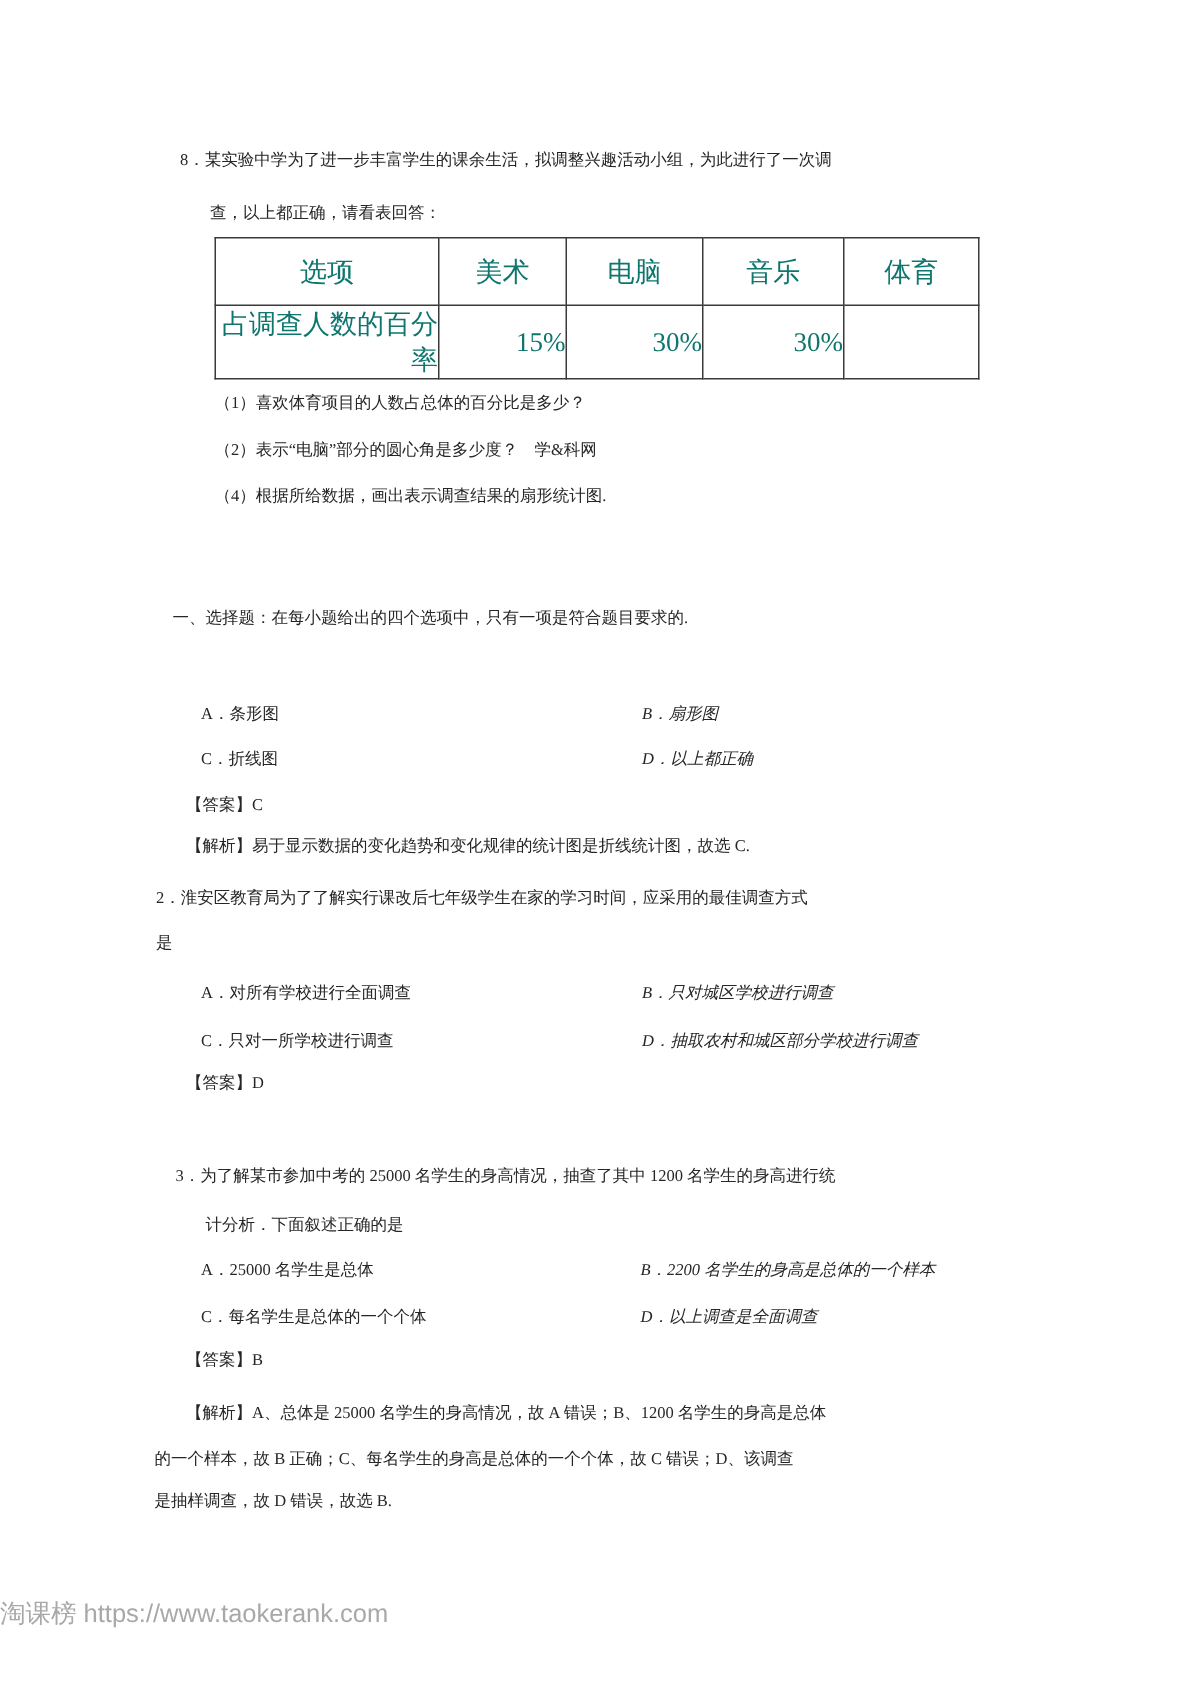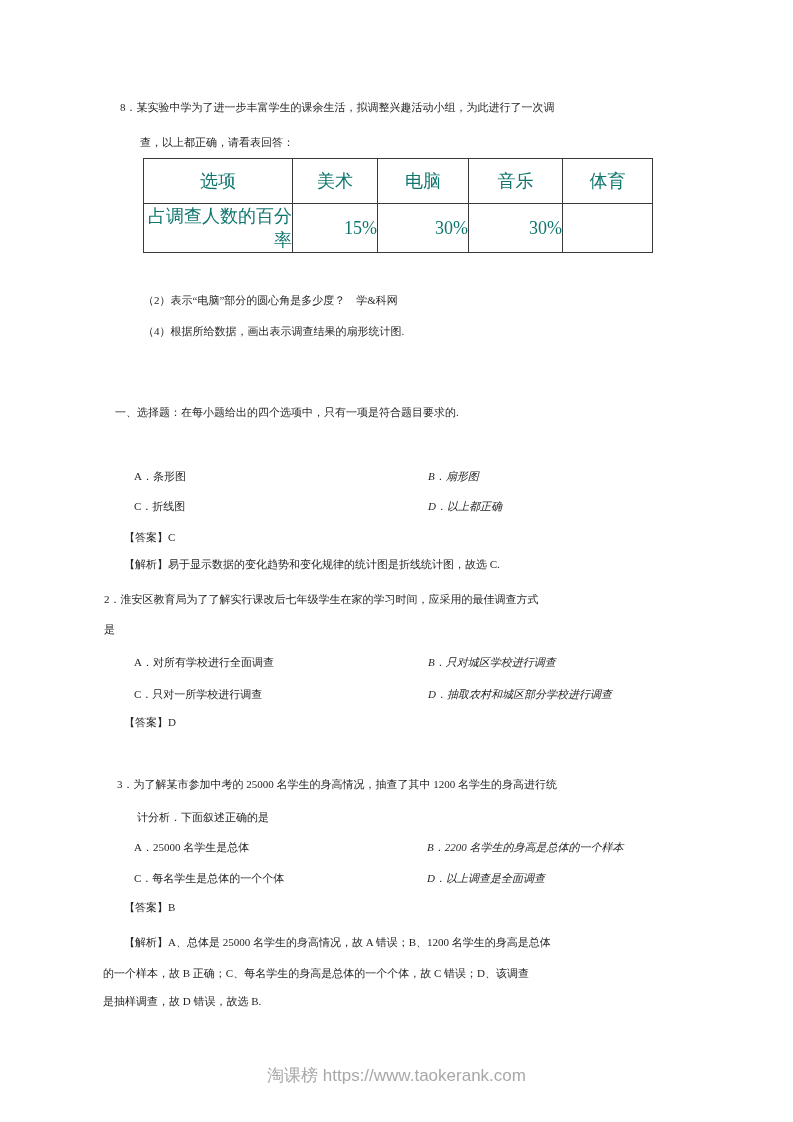--- a/index.html
+++ b/index.html
@@ -35,21 +35,20 @@
     vertical-align:middle;
     padding:0;
     overflow:hidden;
   }
   .qtable tr.hrow td{height:44px;}
   .qtable tr.drow td{height:48px;text-align:right;}
   .footer{
     position:absolute;
     left:0;top:1064px;
     width:793px;
-    text-align:center;
     font-family:"Liberation Sans","DejaVu Sans",sans-serif;
     font-size:17px;
     line-height:24px;
     color:#a8a8a8;
   }
   .footer a{color:#a8a8a8;text-decoration:none;}
 </style>
 </head>
 <body>
 
@@ -77,20 +76,21 @@
     <tr class="drow">
       <td>占调查人数的百分率</td>
       <td>15%</td>
       <td>30%</td>
       <td>30%</td>
       <td></td>
     </tr>
   </tbody>
     </table>
 
+  <div class="line" style="top:258px;left:143px">（1）喜欢体育项目的人数占总体的百分比是多少？</div>
   <div class="line" style="top:289px;left:143px">（2）表示“电脑”部分的圆心角是多少度？　学&amp;科网</div>
   <div class="line" style="top:320px;left:143px">（4）根据所给数据，画出表示调查结果的扇形统计图.</div>
 
   <div class="line" style="top:401px;left:115px">一、选择题：在每小题给出的四个选项中，只有一项是符合题目要求的.</div>
 
   <div class="line" style="top:465px;left:0;width:793px">
     <span class="optL">A．条形图</span>
     <span class="optR">B．扇形图</span>
   </div>
   <div class="line" style="top:495px;left:0;width:793px">

